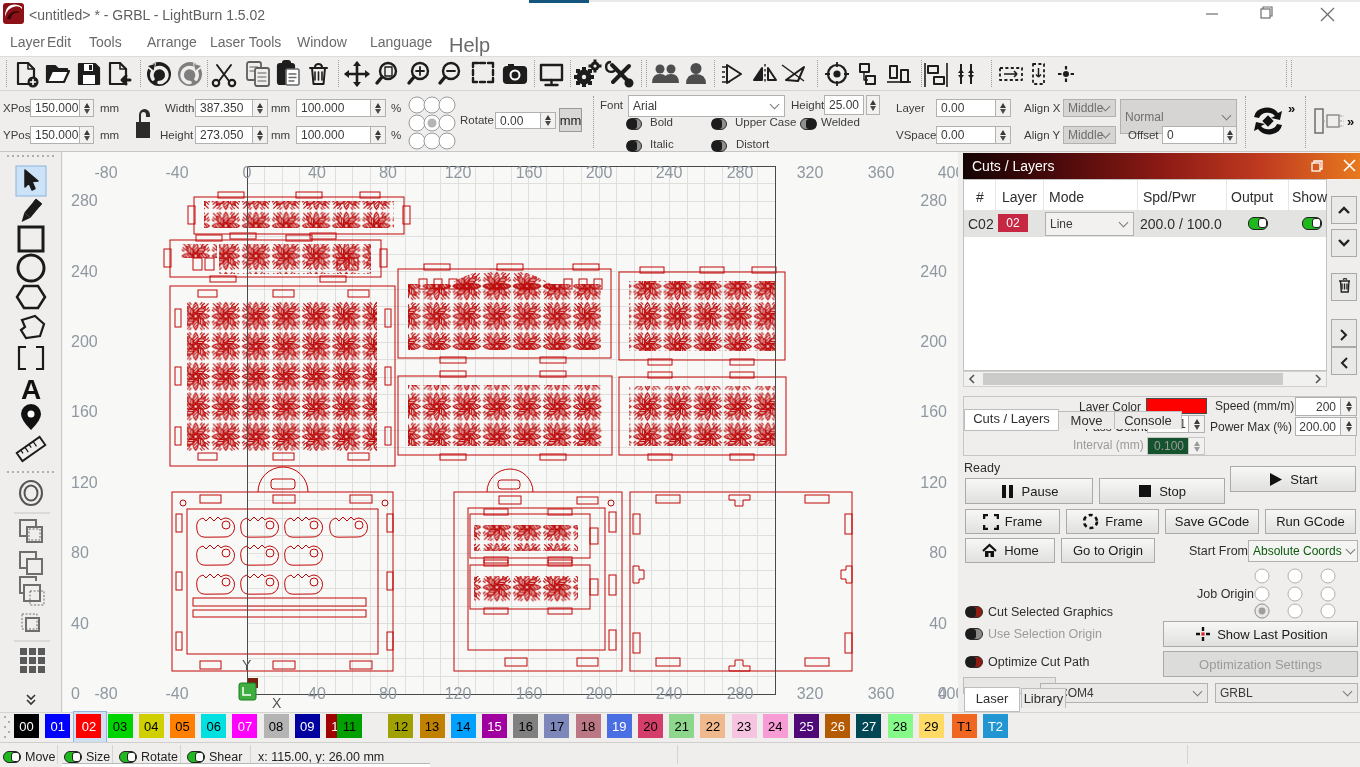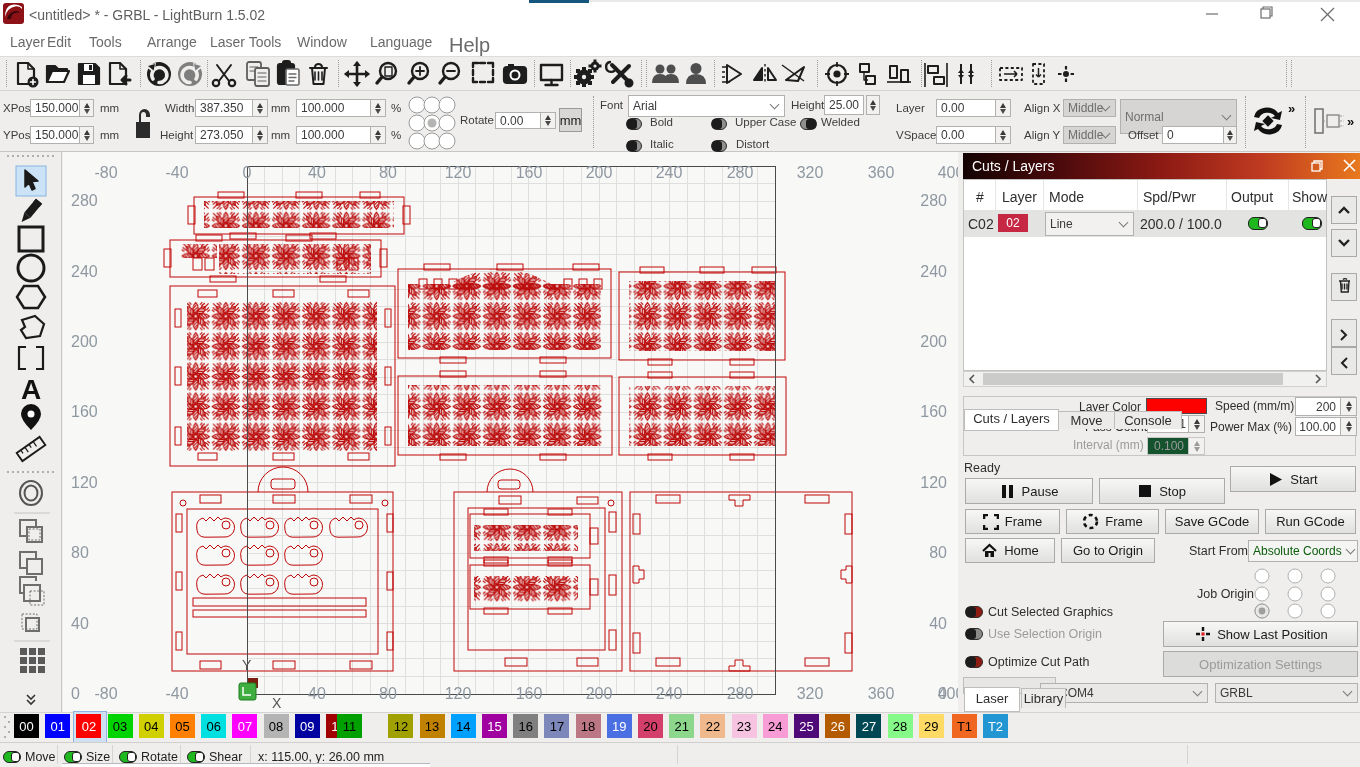--- a/index.html
+++ b/index.html
@@ -820,21 +820,21 @@
     <i class="up"></i>
     <i class="dn"></i>
   </div>
 <div class="abs" style="left:1085px;top:420px;font-size:12px;color:#2e2e2e">Pass Count</div>
 <div class="fld" style="left:1147px;top:415px;width:42px;height:18px;justify-content:flex-end;padding:0 2px">1</div>
 <div class="spin" style="left:1189px;top:415px;height:18px">
     <i class="up"></i>
     <i class="dn"></i>
   </div>
 <div class="abs" style="left:1210px;top:420px;font-size:12px;color:#2e2e2e">Power Max (%)</div>
-<div class="fld" style="left:1295px;top:417px;width:46px;height:19px;justify-content:flex-end">100.00</div>
+<div class="fld" style="left:1295px;top:417px;width:46px;height:19px;justify-content:flex-end">200.00</div>
 <div class="spin" style="left:1341px;top:417px;height:19px">
     <i class="up"></i>
     <i class="dn"></i>
   </div>
 <div class="abs" style="left:1073px;top:438px;font-size:12px;color:#9b9b9a">Interval (mm)</div>
 <div class="fld gray" style="left:1147px;top:437px;width:42px;height:18px;justify-content:flex-end;border-color:#c6c6c5">0.100</div>
 <div class="spin" style="left:1189px;top:437px;height:18px;border-color:#c6c6c5">
     <i class="up" style="border-bottom-color:#9a9a9a"></i>
     <i class="dn" style="border-top-color:#9a9a9a"></i>
   </div>

